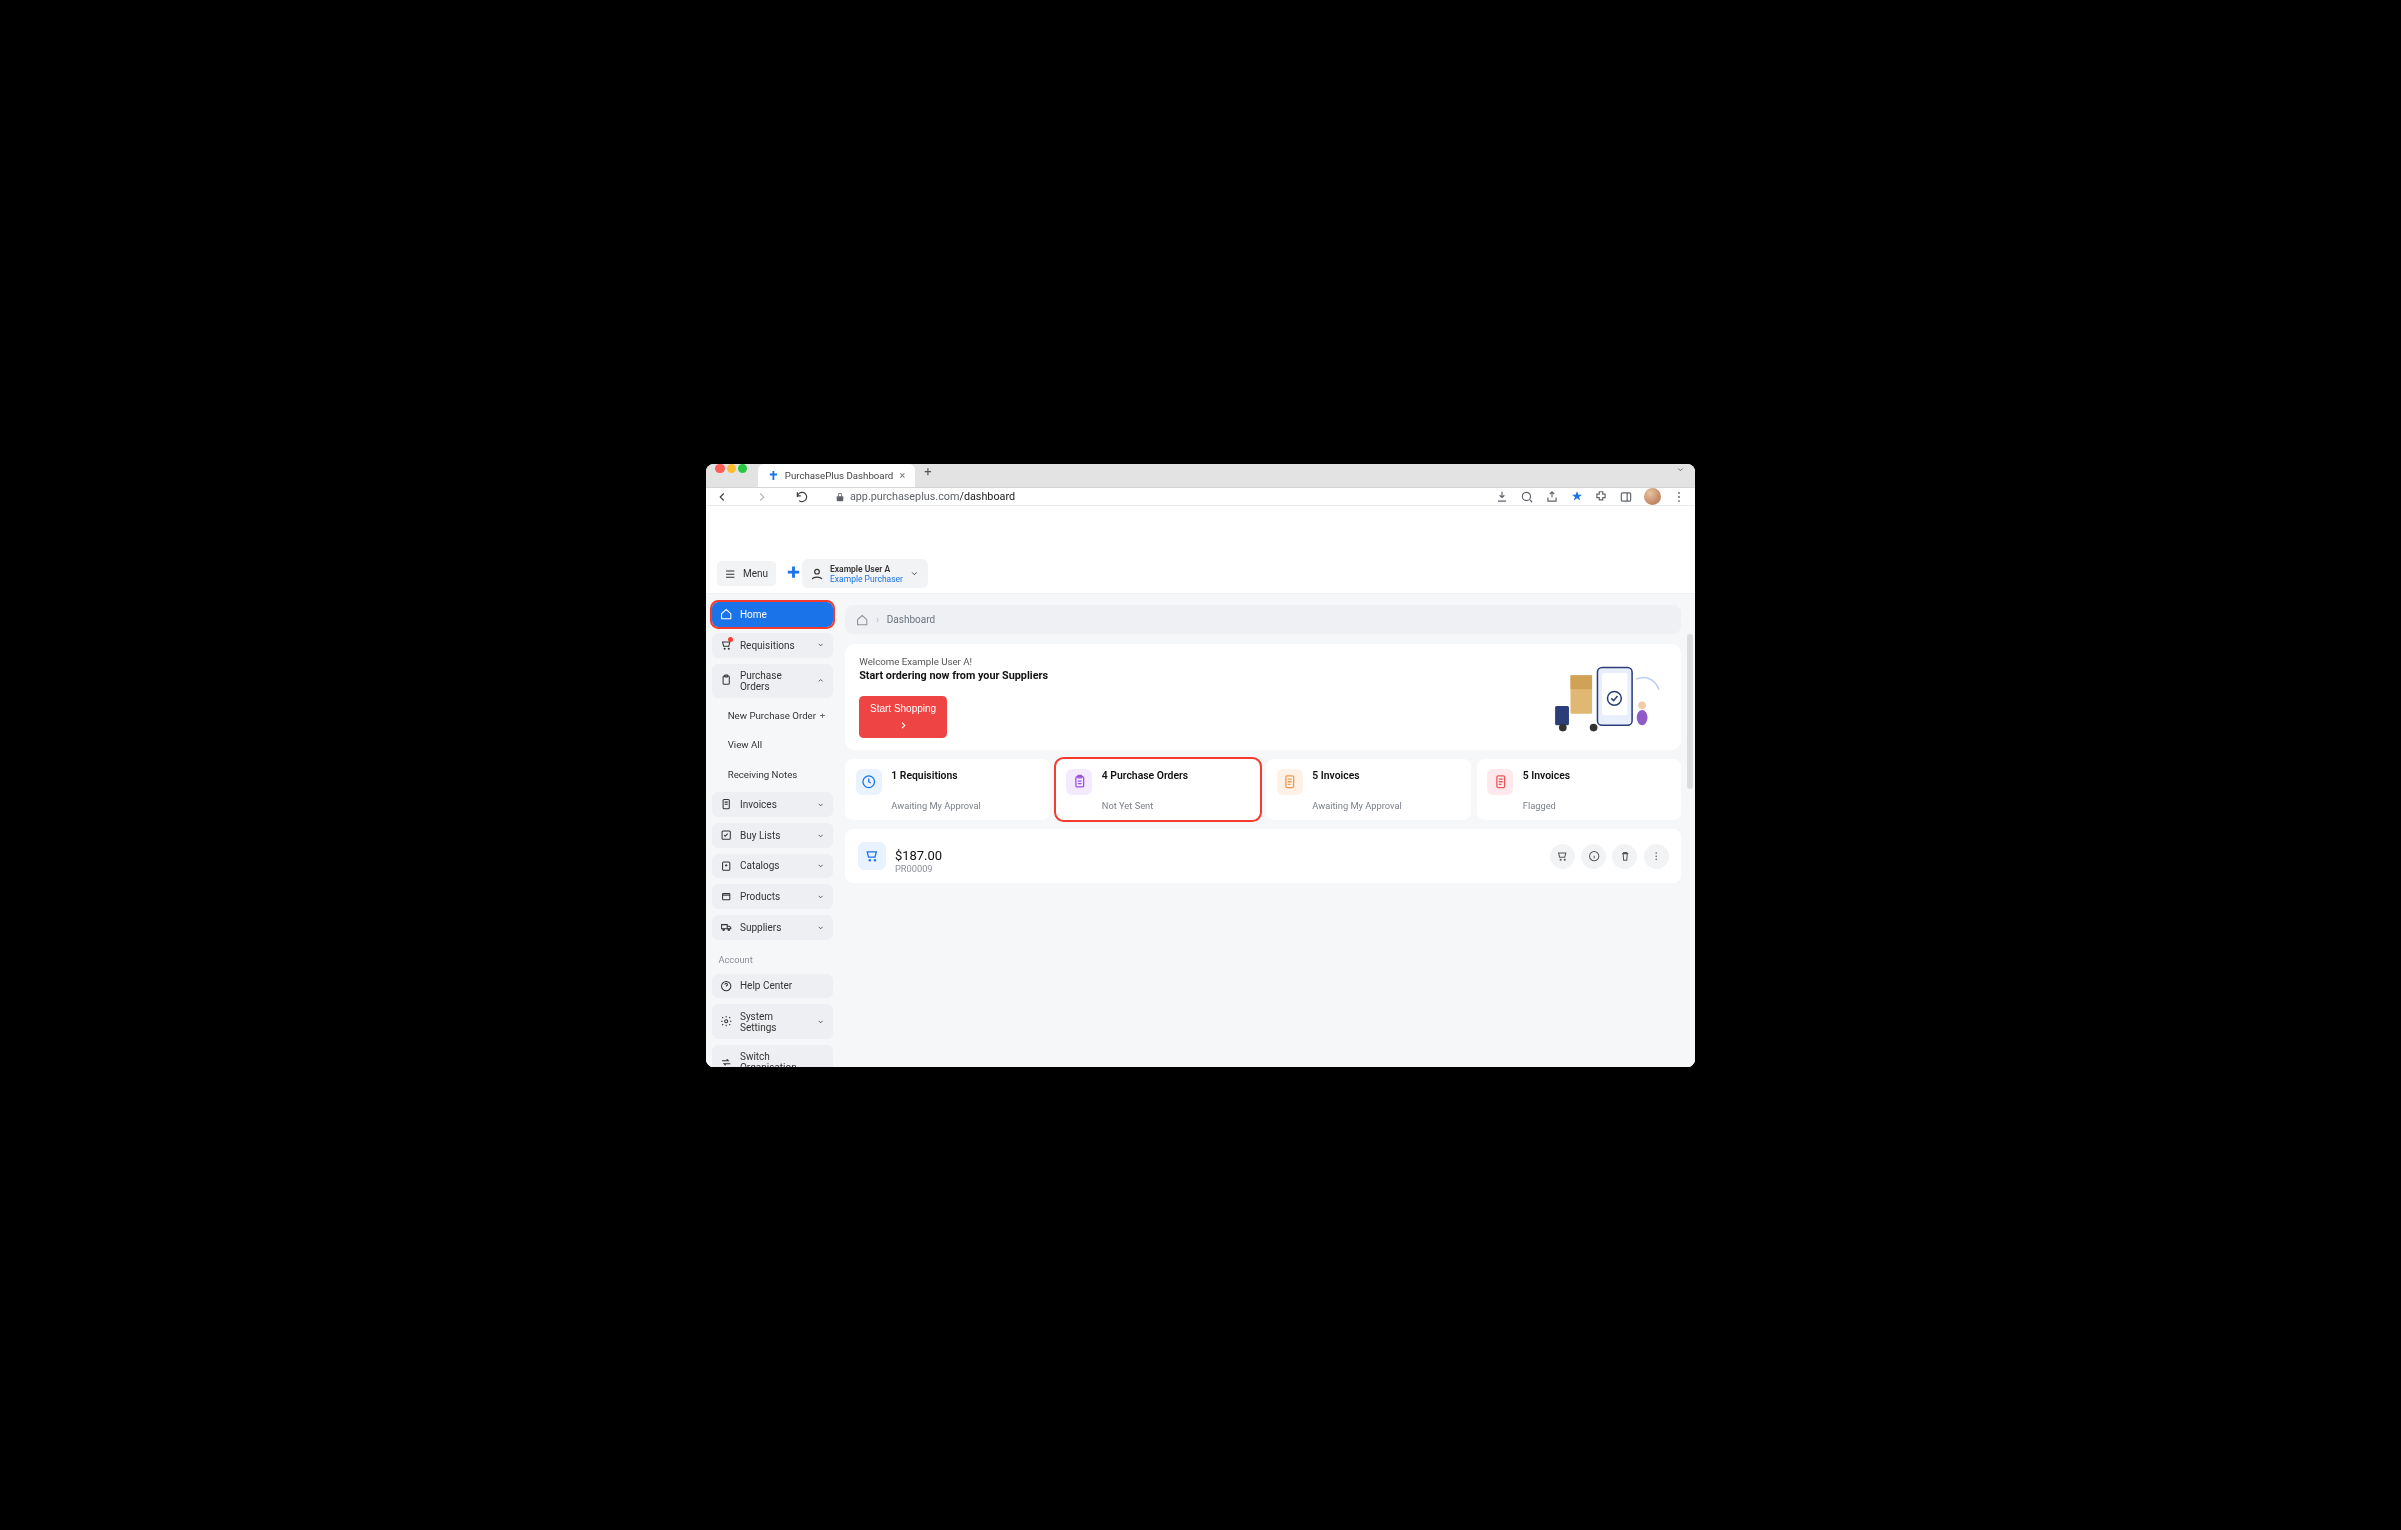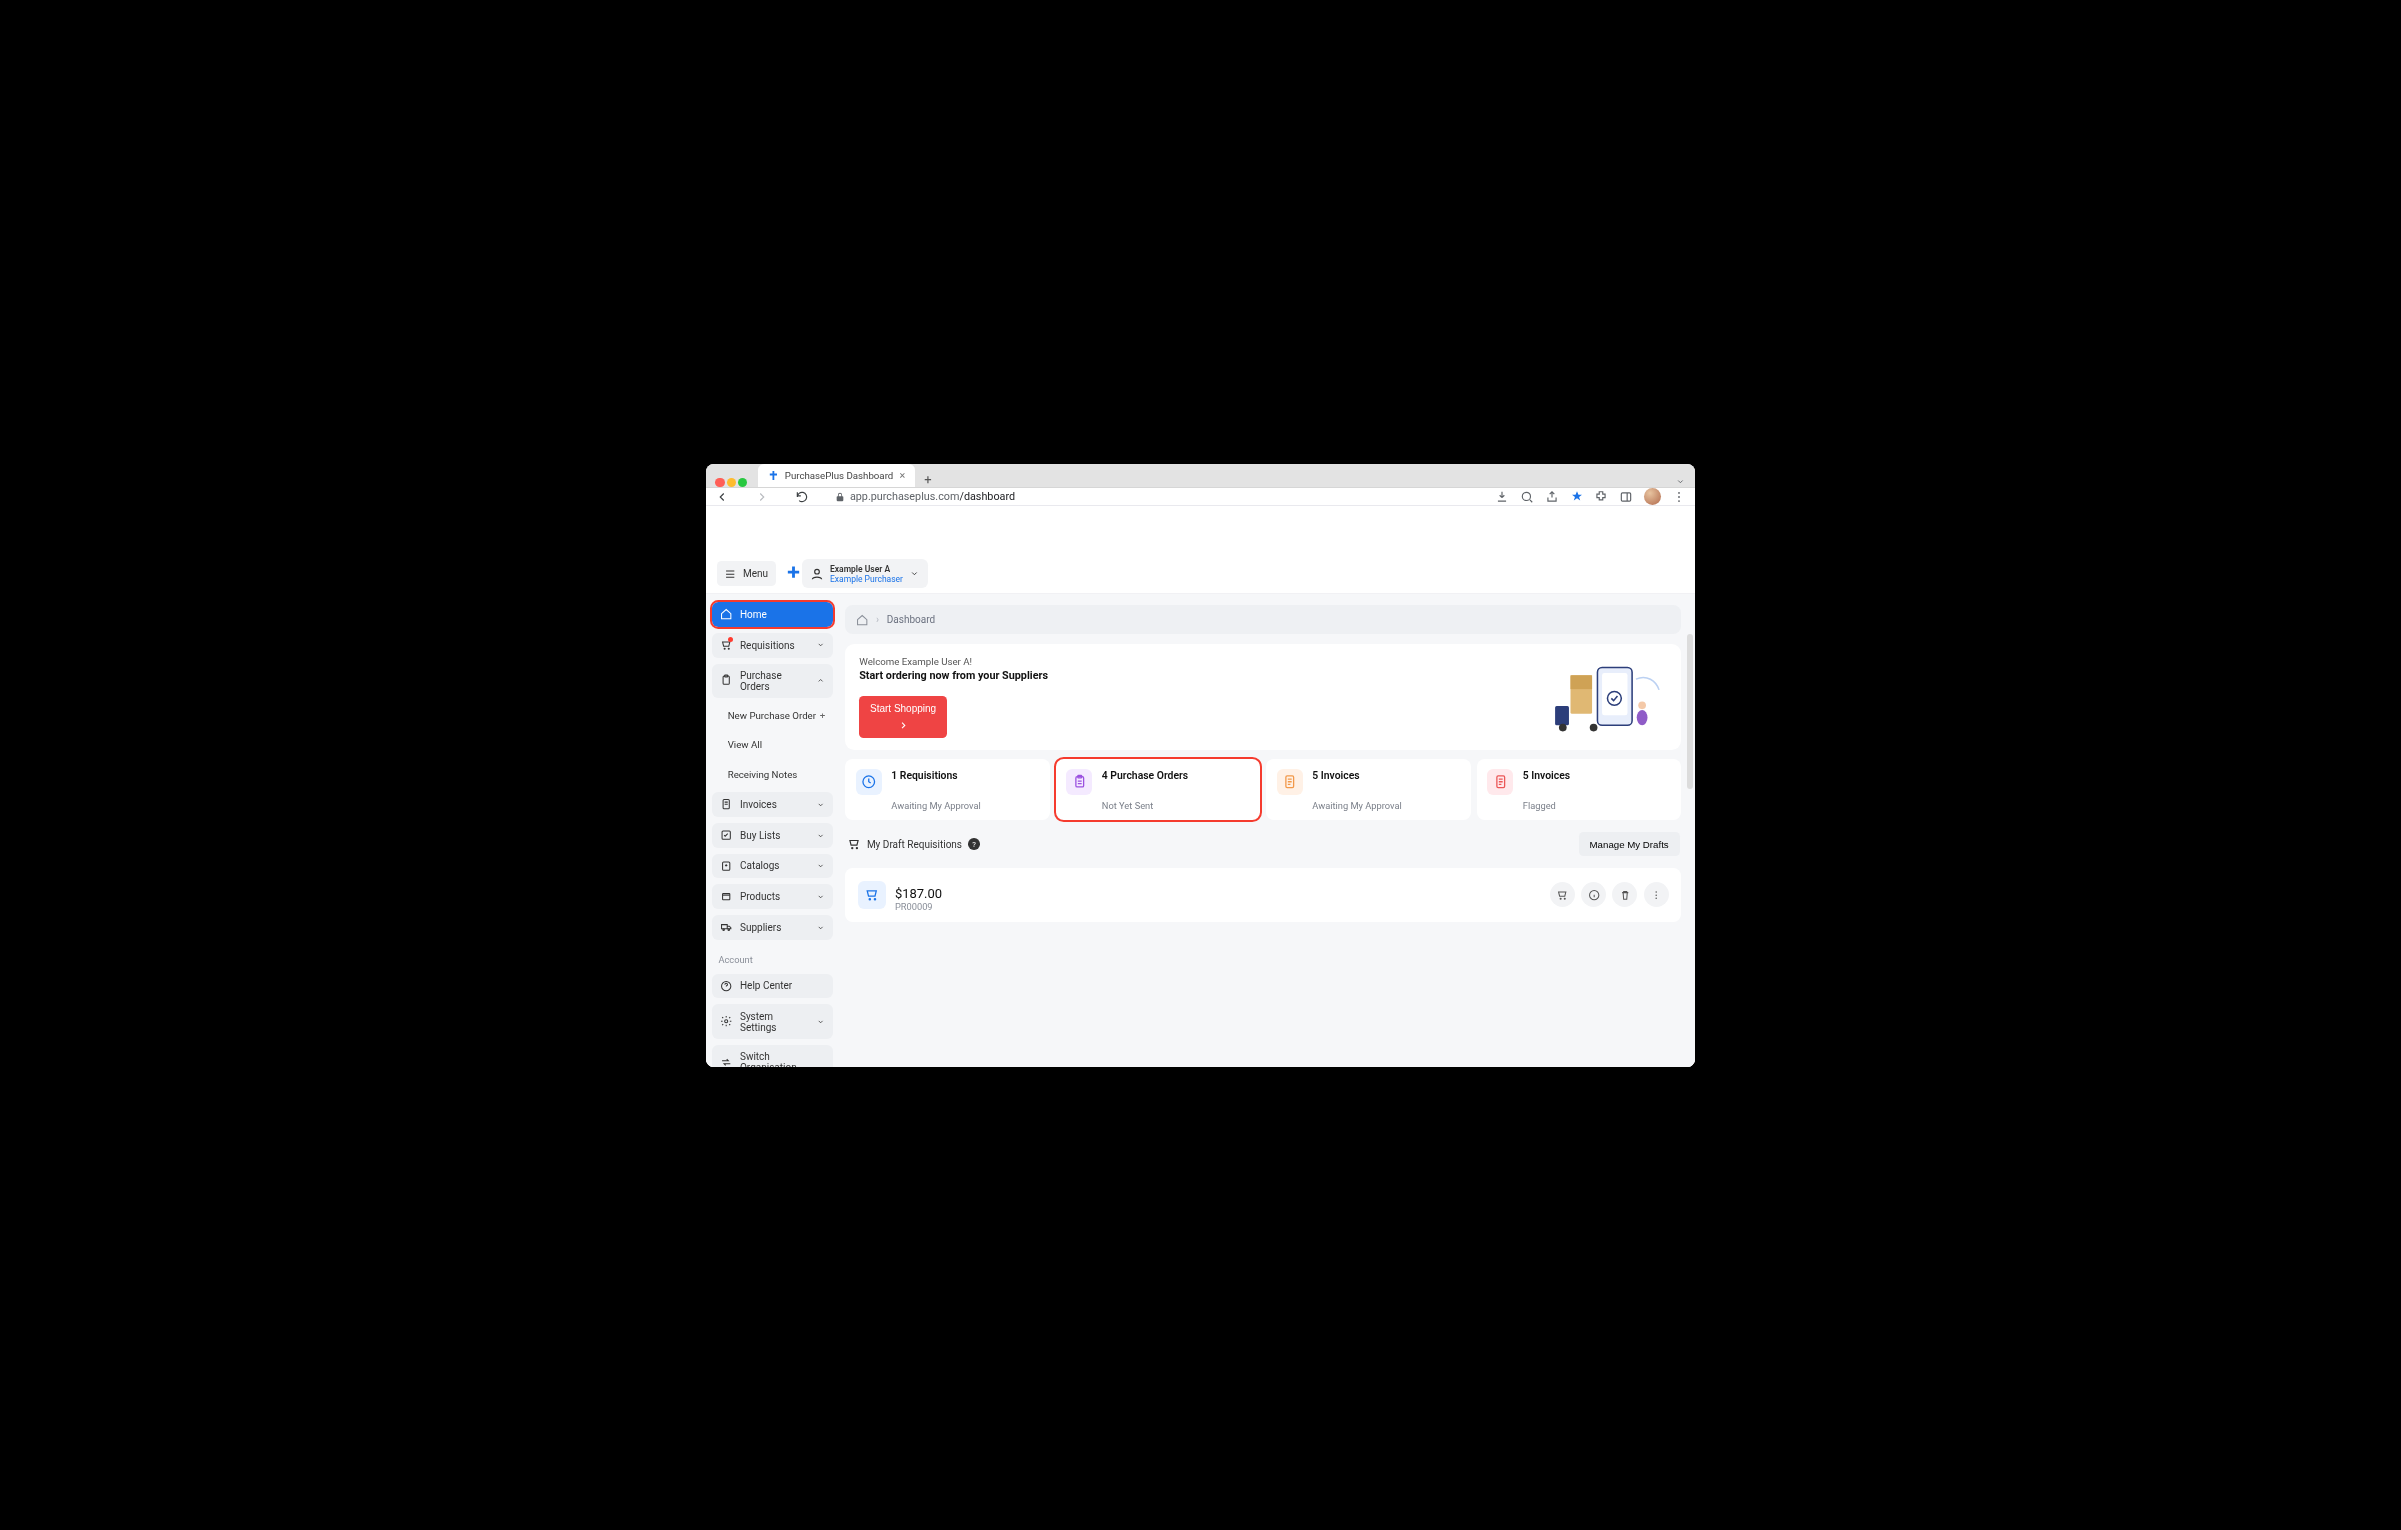--- a/index.html
+++ b/index.html
@@ -1,18 +1,18 @@
 <!DOCTYPE html>
 <html style="font-size:12.4px"><head>
 <meta charset="utf-8">
 <style>
 * { box-sizing: border-box; margin: 0; padding: 0; }
 body { background: #000; font-family: -apple-system, BlinkMacSystemFont, "Segoe UI", Roboto, sans-serif; display:flex; align-items:center; justify-content:center; min-height:100vh; }
 .window { width: 989px; height: 603px; background: #fff; border-radius: 7.7px; box-shadow: 0 15.5px 46px rgba(0,0,0,.5); overflow:hidden; display:flex; flex-direction:column; }
-.titlebar { height: 28px; background: #e3e3e3; display:flex; align-items:flex-end; padding: 0 9.3px; border-bottom: 0.8px solid #d6d6d6; gap:2px; }
+.titlebar { height: 28px; background: #e3e3e3; display:flex; align-items:flex-start; padding: 0 9.3px; border-bottom: 0.8px solid #d6d6d6; gap:2px; }
 .dot { width:9.3px; height:9.3px; border-radius:50%; }
 .dot.r{background:#ff5f57}.dot.y{background:#febc2e}.dot.g{background:#28c840}
 .tab { display:flex; align-items:center; gap:6.2px; background:#fff; border-radius:6.2px 6.2px 0 0; padding:5.4px 9.3px; margin-left:9.3px; font-size:9.7px; color:#444; box-shadow: inset 0 -1.5px 0 #fff; }
 .tab .close { font-size:10.8px; color:#777; cursor:pointer;}
 .newtab { font-size:13px; color:#555; margin-left:7.7px; cursor:pointer;}
 .addressbar { height: 31px; display:flex; align-items:center; padding: 0 9.3px; gap:26px; border-bottom:0.8px solid #e9e9ee;}
 .addricon { width:14px; height:14px; display:flex; align-items:center; justify-content:center; }
 .url { flex:1; font-size:10.8px; color:#202124; display:flex; align-items:center; gap:4.6px; }
 .url .muted { color:#5f6368; }
 .right-icons { display:flex; align-items:center; gap:10.8px; }
@@ -415,30 +415,20 @@
                   <path d="M9 8h6M9 12h6M9 16h4" stroke="#eb5757" stroke-width="2"></path>
                 </svg>
               </div>
             <div>
               <div class="ct">5 Invoices</div>
               <div class="cs">Flagged</div>
             </div>
           </div>
         </div>
 
-        <div class="drafts-hdr">
-          <div class="lbl">
-            <svg width="14" height="14" viewBox="0 0 24 24">
-                <path d="M5 6h14l-2 8H7zM9 20a1 1 0 100-2 1 1 0 000 2zm8 0a1 1 0 100-2 1 1 0 000 2z" fill="none" stroke="#333" stroke-width="2"></path>
-              </svg>
-            <span>My Draft Requisitions</span>
-            <span class="q">?</span>
-          </div>
-          <button class="manage">Manage My Drafts</button>
-        </div>
 
         <div class="draft-row">
           <div class="dic">
               <svg width="15.5" height="15.5" viewBox="0 0 24 24">
                 <path d="M5 6h14l-2 8H7zM9 20a1 1 0 100-2 1 1 0 000 2zm8 0a1 1 0 100-2 1 1 0 000 2z" fill="none" stroke="#1a73e8" stroke-width="2"></path>
               </svg>
             </div>
           <div>
             <div class="amt">$187.00</div>
             <div class="ref">PR00009</div>

